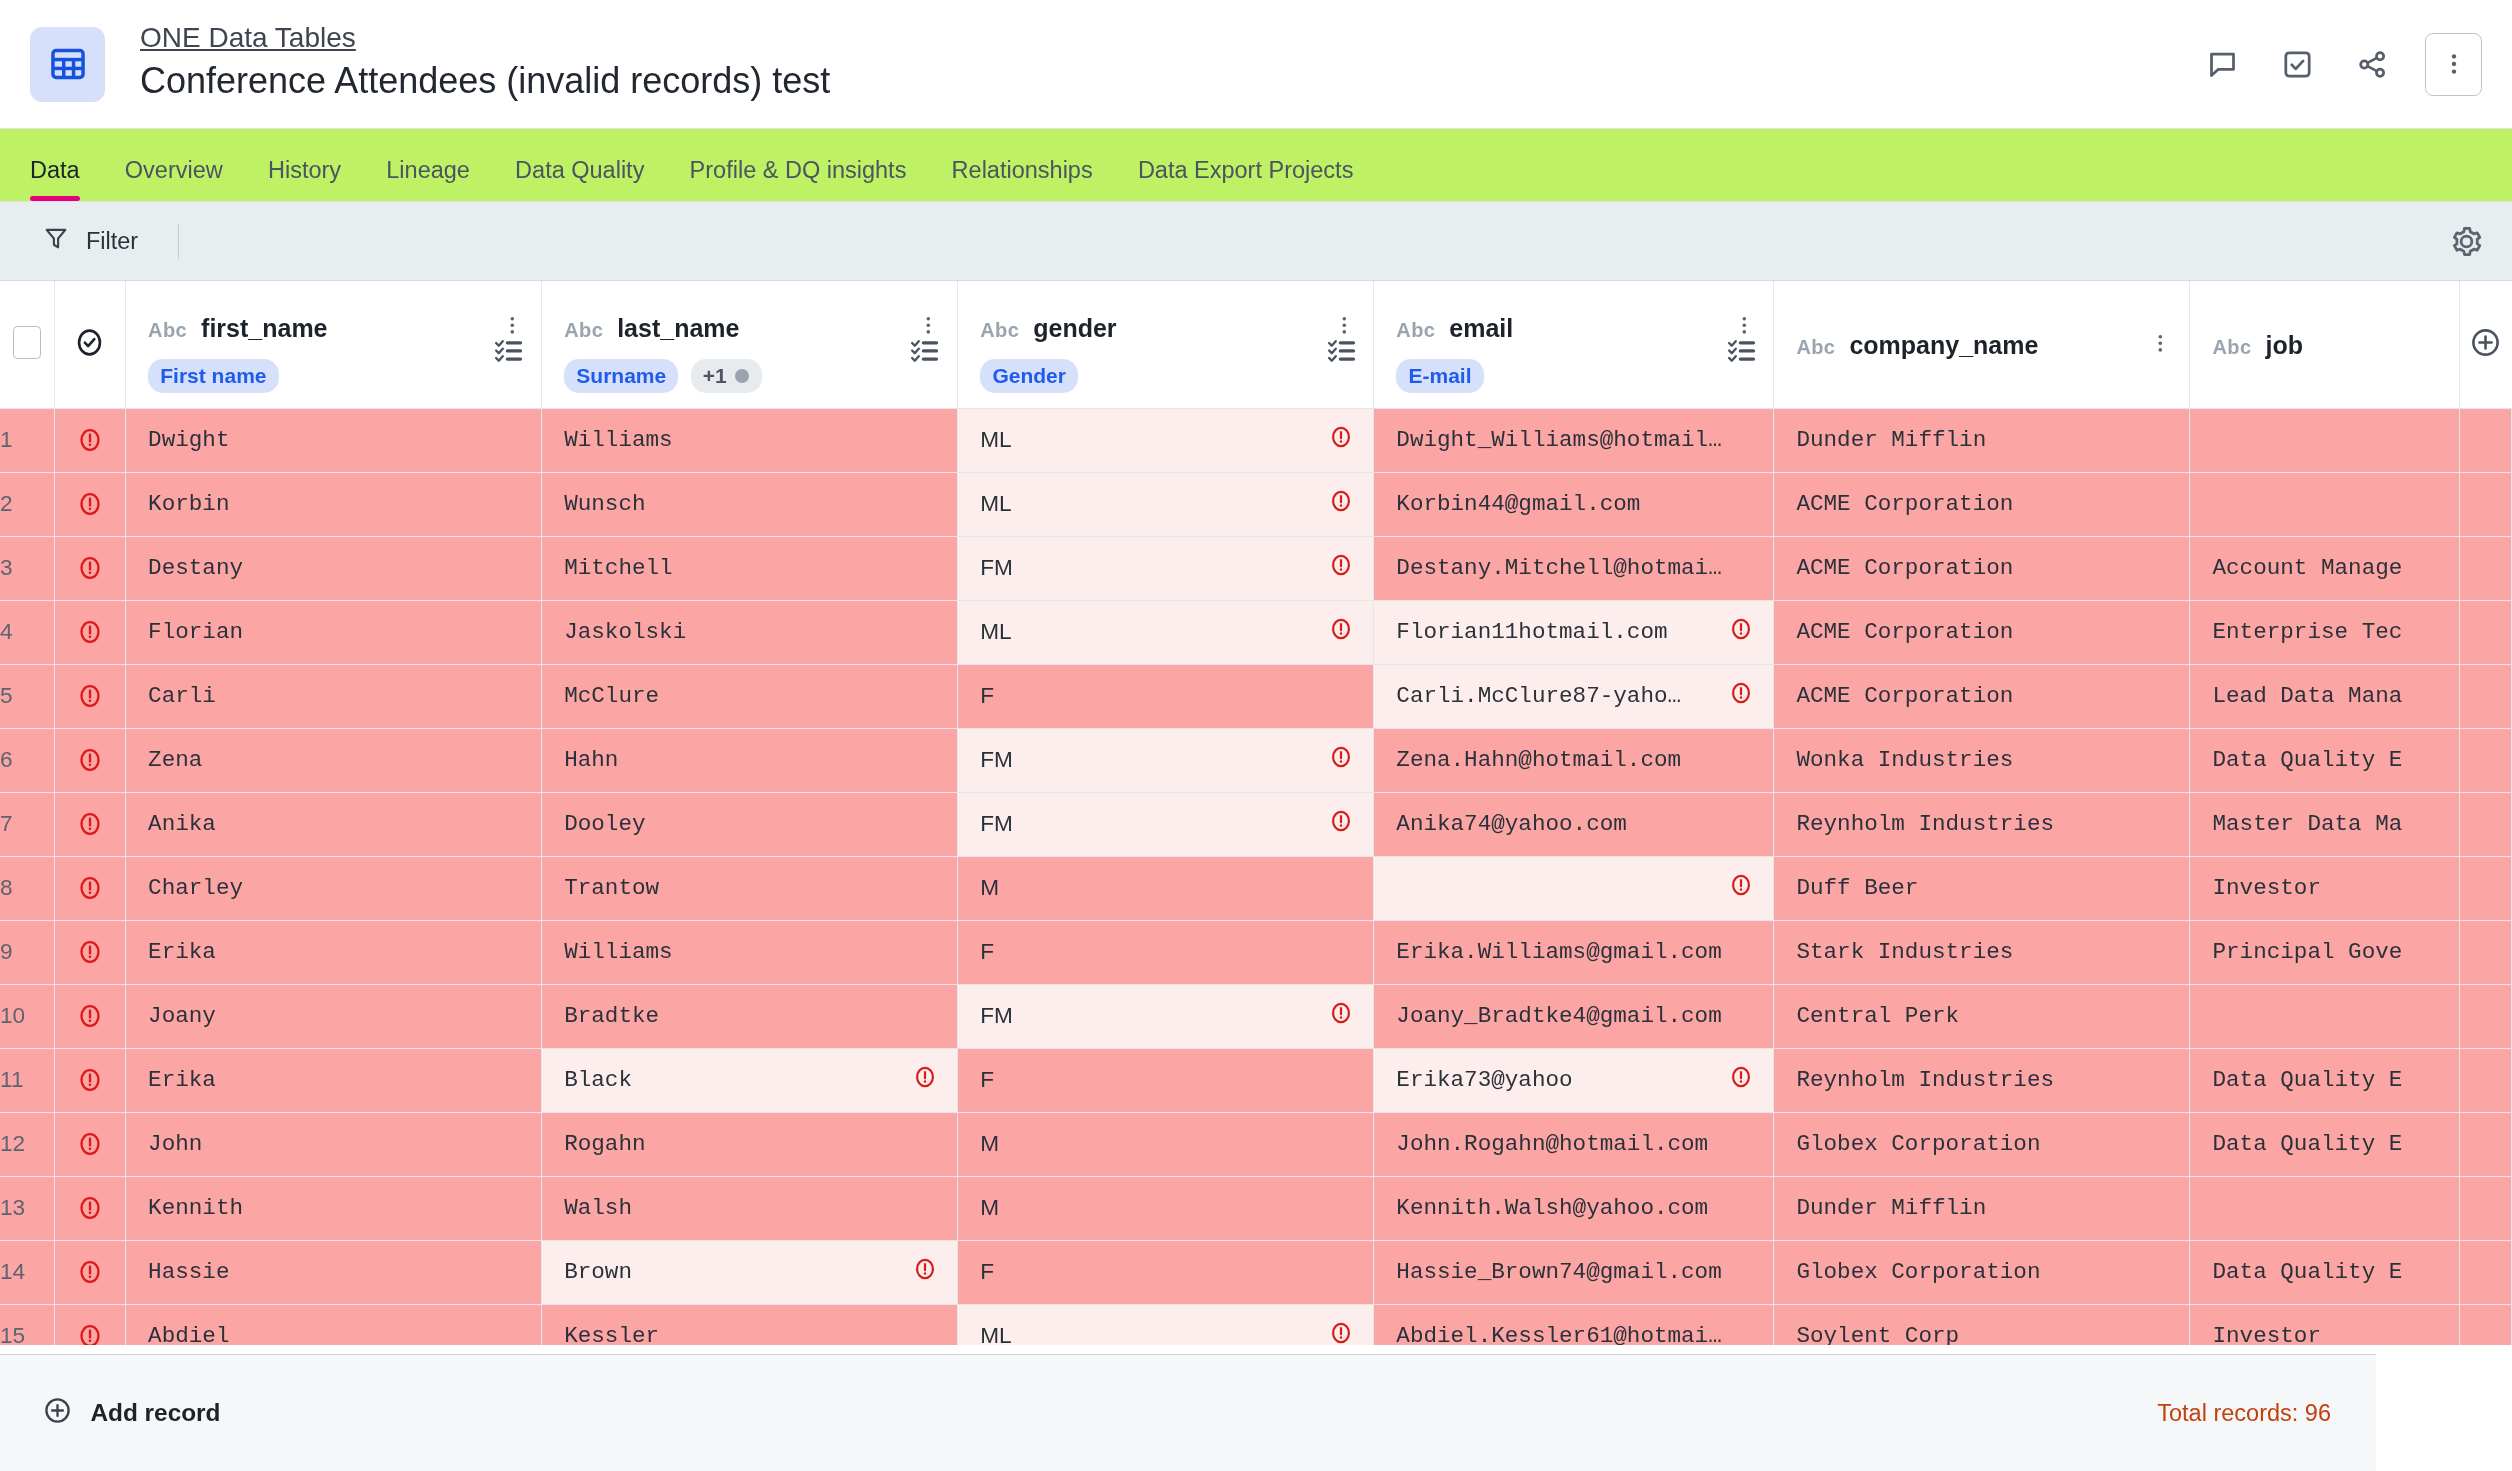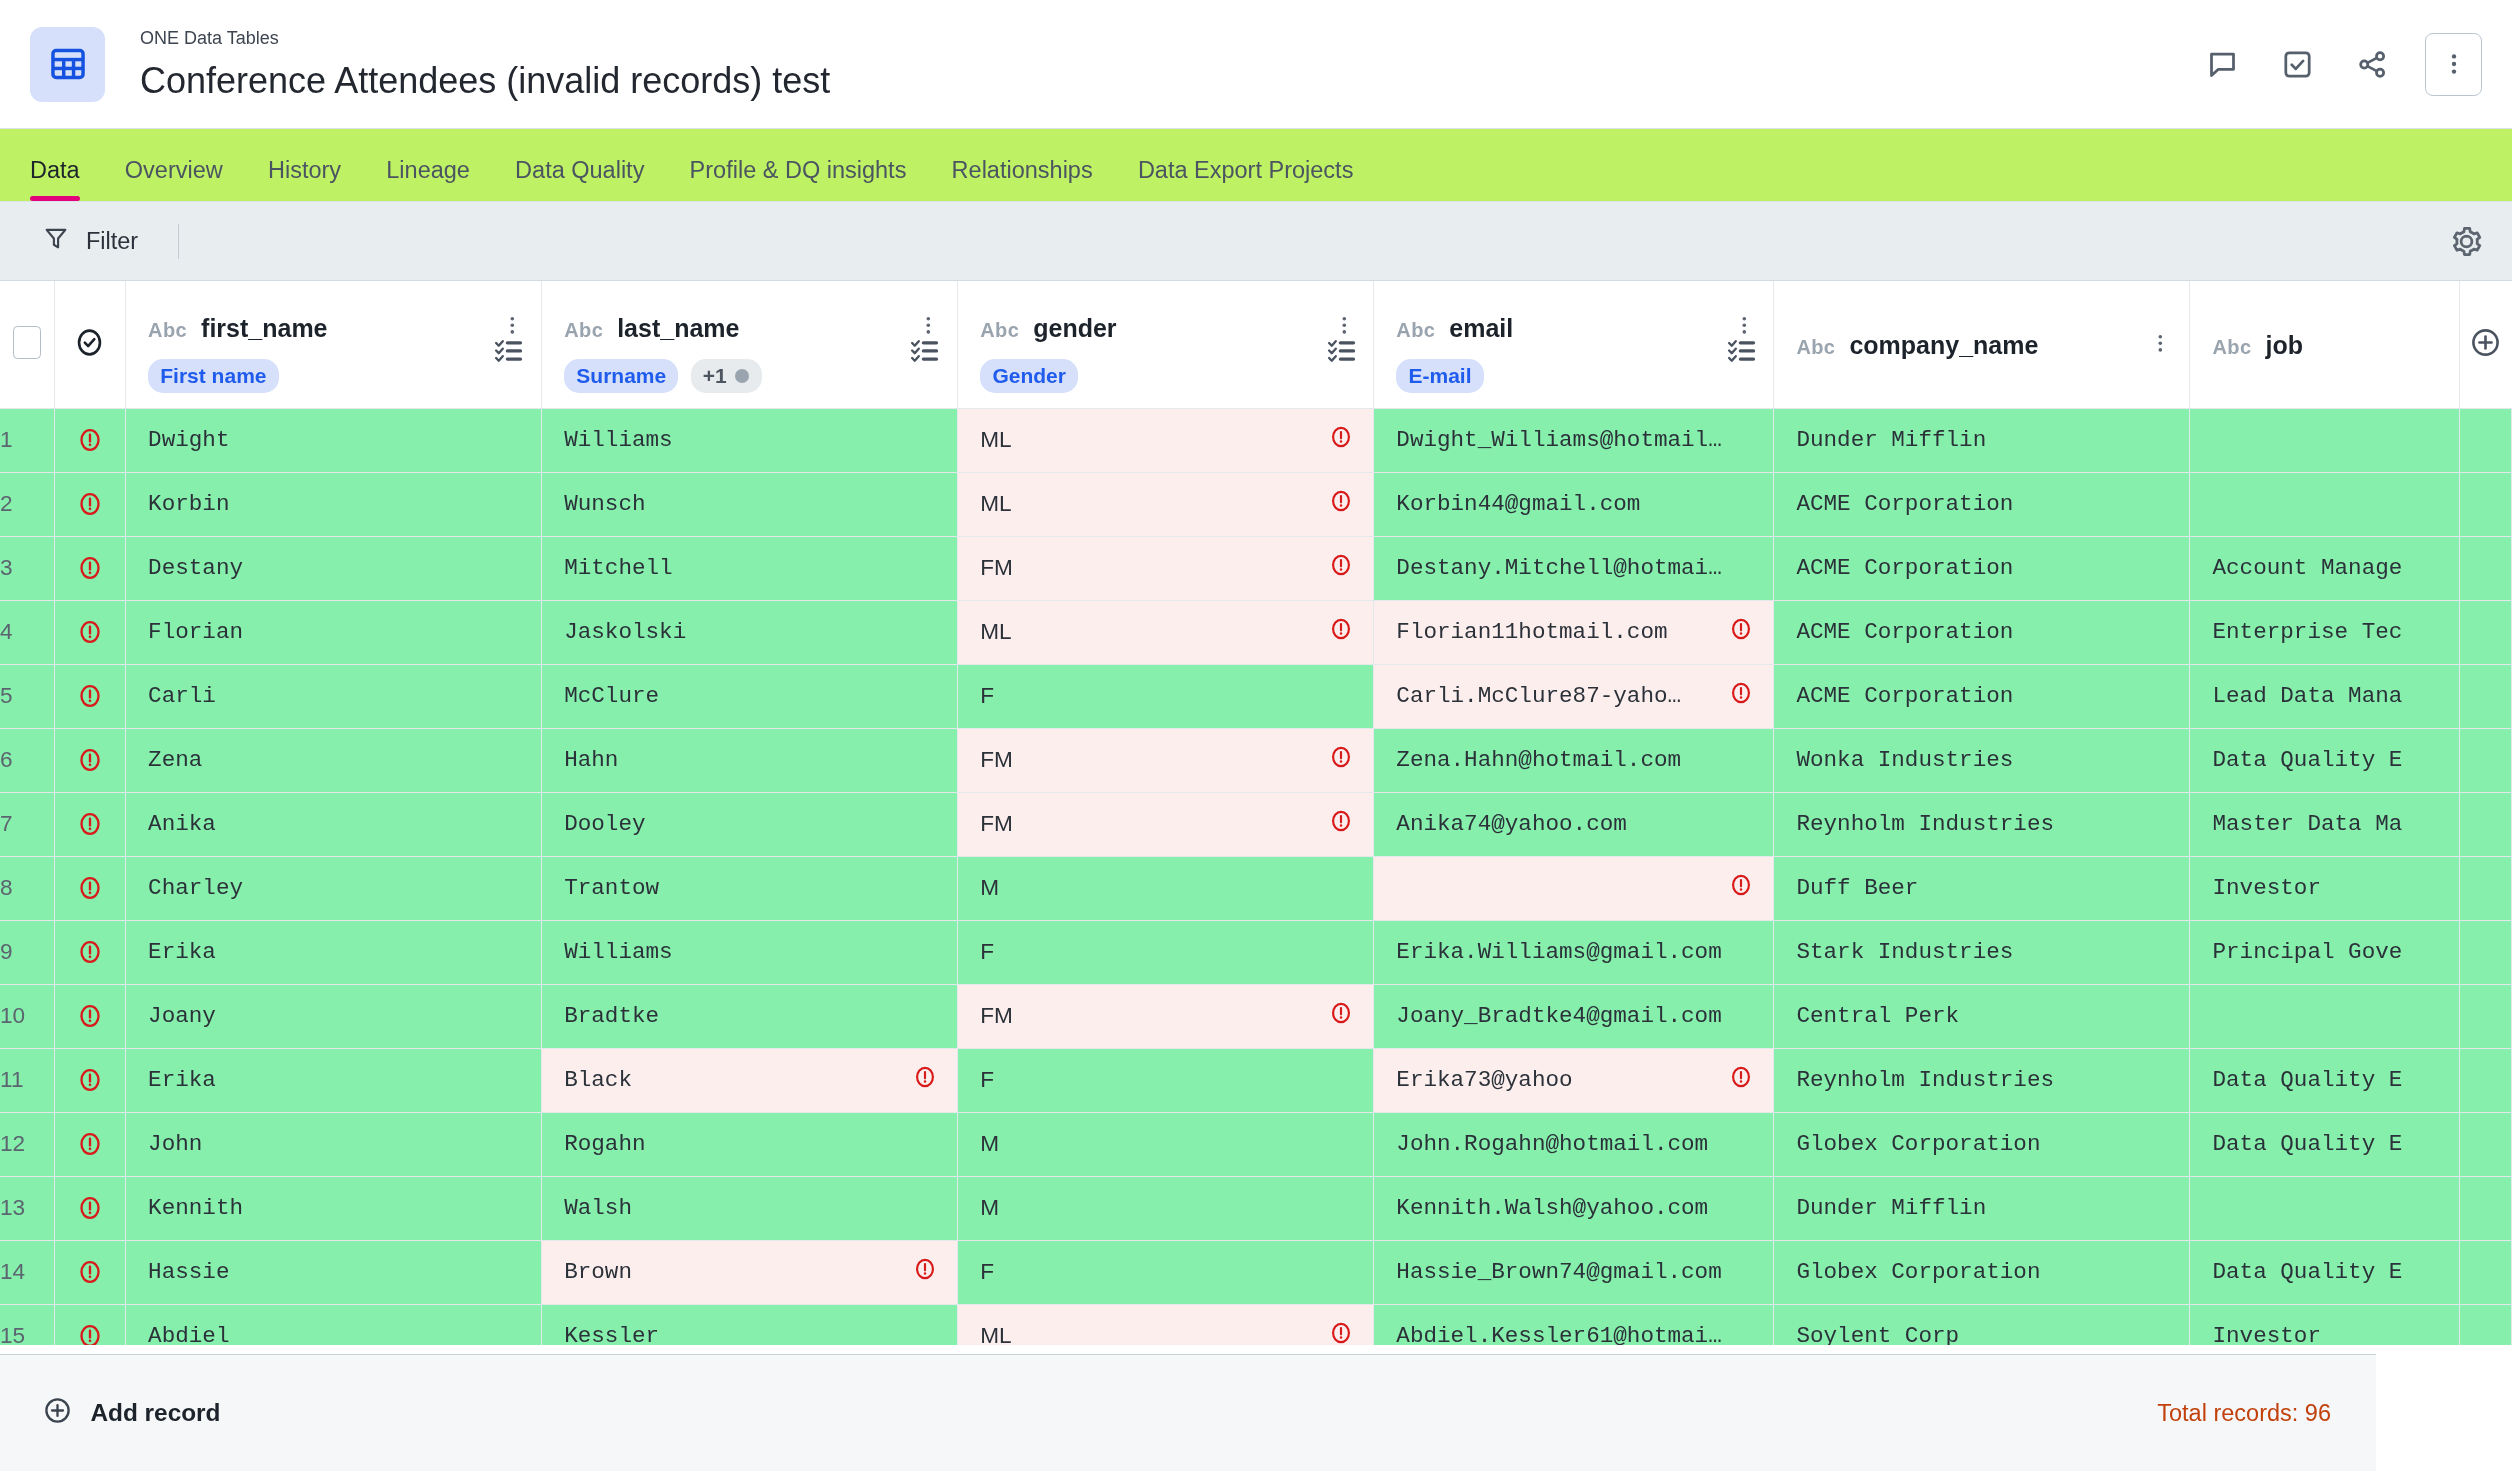--- a/index.html
+++ b/index.html
@@ -23,22 +23,23 @@
   }
   .app-icon-box {
     width: 75px; height: 75px;
     background: #d6e0fb;
     border-radius: 12.2px;
     display: flex; align-items: center; justify-content: center;
     flex: 0 0 auto;
   }
   .header-titles { margin-left: 35px; }
   .breadcrumb-link {
-    font-size: 18px;
+    font-size: 28px;
     color: #3d4551;
+    text-decoration: underline;
     display: inline-block;
     line-height: 26px;
     cursor: pointer;
   }
   .page-title {
     font-size: 36px;
     color: #232830;
     line-height: 45px;
     margin-top: 6.1px;
     font-weight: 400;
@@ -114,21 +115,21 @@
     background: #c2ccd4;
     margin: 0 28px;
   }
   .tb-spacer { margin-left: auto; }
 
   
   .grid-wrap {
     position: relative;
     height: 1064px;
     overflow: hidden;
-    background: #86efac;
+    background: #fca5a5;
   }
   .grid-scroll {
     width: 2512px;
     position: relative;
   }
   table.dt {
     border-collapse: collapse;
     table-layout: fixed;
     width: 2512px;
   }

